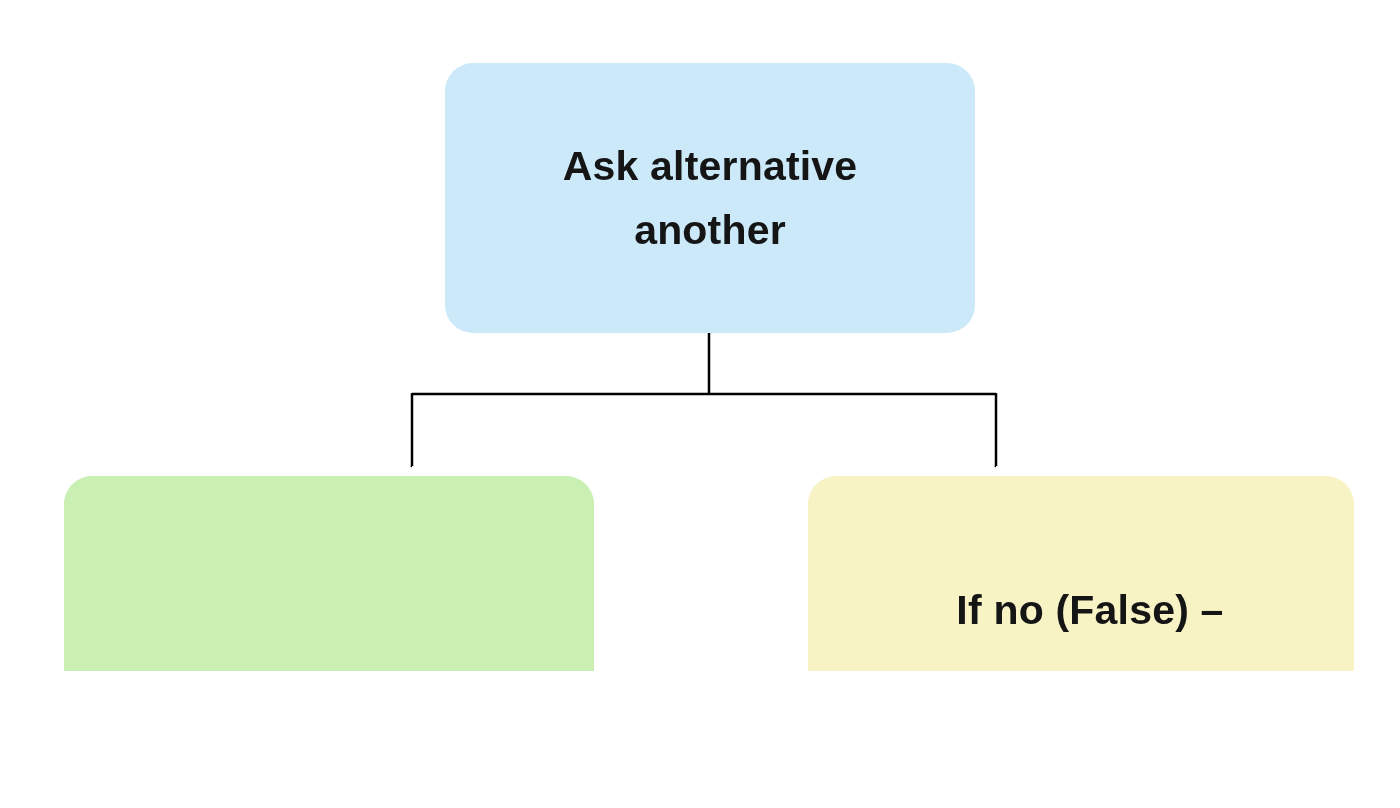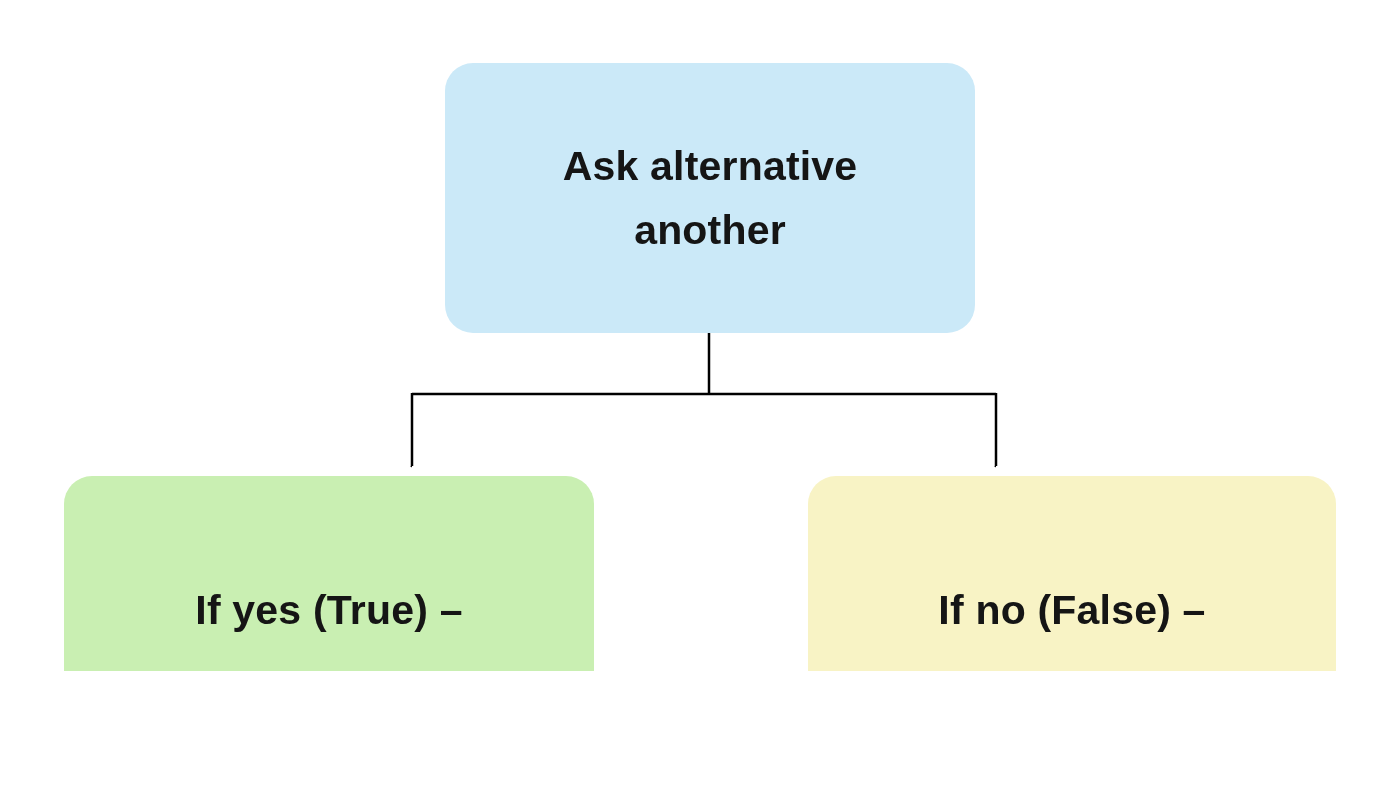--- a/index.html
+++ b/index.html
@@ -49,20 +49,21 @@
     left: 64px;
     top: 476px;
     width: 530px;
     height: 268px;
   }
   .node-no {
     left: 808px;
     top: 476px;
     width: 528px;
     height: 268px;
+    padding-left: 18px;
   }
 </style>
 </head>
 <body>
 
 <div class="canvas">
 
   <svg class="connectors" viewBox="0 0 1400 808" xmlns="http://www.w3.org/2000/svg">
     <defs>
       <marker id="openArrow" markerWidth="20" markerHeight="20" refX="0" refY="0" orient="auto" markerUnits="userSpaceOnUse">
@@ -81,21 +82,20 @@
 
   <div class="node node-question" style="background-color: rgb(203, 233, 248);">
     <div class="node-label">
       <span>Ask alternative</span>
       <span>another</span>
     </div>
   </div>
 
   <div class="node node-yes" style="background-color: rgb(201, 239, 178);">
     <div class="node-label">
-      <span>If yes (True) –</span>
     </div>
   </div>
 
   <div class="node node-no" style="background-color: rgb(248, 243, 197);">
     <div class="node-label">
       <span>If no (False) –</span>
     </div>
   </div>
 
 </div>

